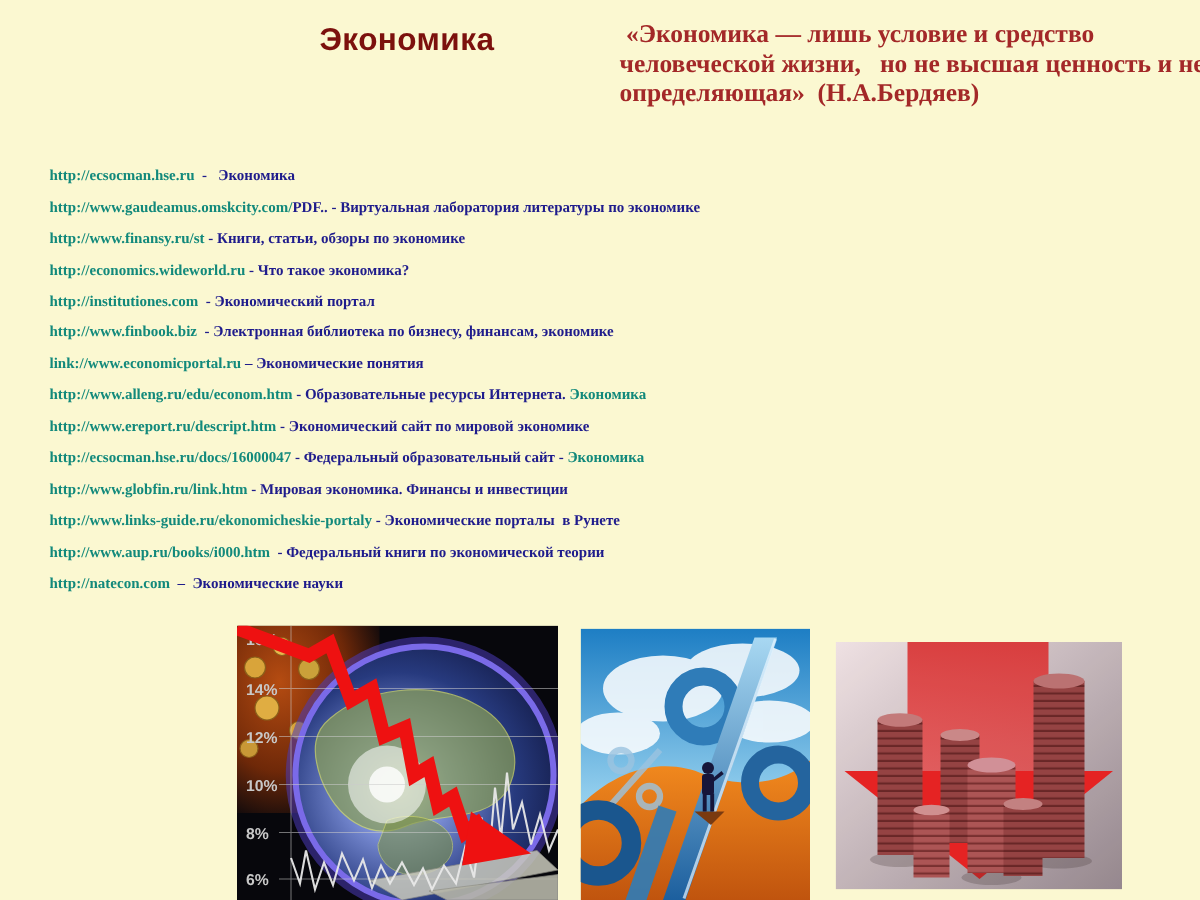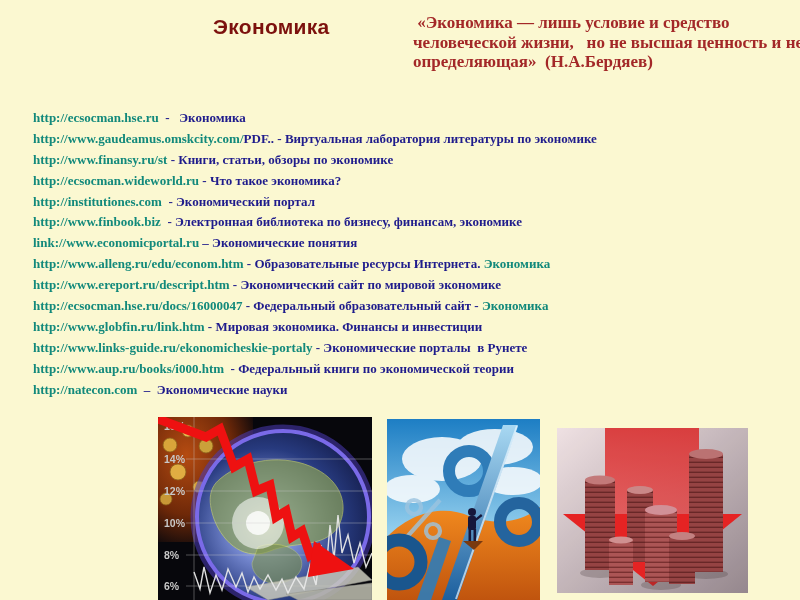--- a/index.html
+++ b/index.html
@@ -17,21 +17,21 @@
   .quote{
     position:absolute;left:413px;top:13px;width:380px;
     font-size:17px;font-weight:bold;color:var(--quote,#a32828);
     line-height:19.5px;
   }
   .quote div{white-space:pre;}
   .links{
     position:absolute;left:33px;top:110px;width:760px;
   }
   .link-line{
-    white-space:pre;font-size:13px;font-weight:bold;line-height:15px;
+    white-space:pre;font-size:10px;font-weight:bold;line-height:15px;
     margin-bottom:5.9px;
   }
   .link-line .u{color:var(--url,#12897b);}
   .link-line .d{color:var(--description,#1f1c8c);}
   .img-box{position:absolute;overflow:hidden;}
   #img1{left:158px;top:417px;width:214px;height:183px;}
   #img2{left:387px;top:419px;width:153px;height:181px;}
   #img3{left:557px;top:428px;width:191px;height:165px;}
   svg{display:block;}
 </style>
@@ -43,21 +43,21 @@
 <div class="quote">
   <div> «Экономика — лишь условие и средство</div>
   <div>человеческой жизни,   но не высшая ценность и не</div>
   <div>определяющая»  (Н.А.Бердяев)</div>
 </div>
 
 <div class="links">
     <div class="link-line"><span class="u">http://ecsocman.hse.ru</span><span class="d">  -   Экономика</span></div>
     <div class="link-line"><span class="u">http://www.gaudeamus.omskcity.com/</span><span class="d">PDF.. - Виртуальная лаборатория литературы по экономике</span></div>
     <div class="link-line"><span class="u">http://www.finansy.ru/st</span><span class="d"> - Книги, статьи, обзоры по экономике</span></div>
-    <div class="link-line"><span class="u">http://ecsocman.wideworld.ru</span><span class="d"> - Что такое экономика?</span></div>
+    <div class="link-line"><span class="u">http://economics.wideworld.ru</span><span class="d"> - Что такое экономика?</span></div>
     <div class="link-line"><span class="u">http://institutiones.com</span><span class="d">  - Экономический портал</span></div>
     <div class="link-line"><span class="u">http://www.finbook.biz</span><span class="d">  - Электронная библиотека по бизнесу, финансам, экономике</span></div>
     <div class="link-line"><span class="u">link://www.economicportal.ru</span><span class="d"> – Экономические понятия</span></div>
     <div class="link-line"><span class="u">http://www.alleng.ru/edu/econom.htm</span><span class="d"> - Образовательные ресурсы Интернета. </span><span class="u">Экономика</span></div>
     <div class="link-line"><span class="u">http://www.ereport.ru/descript.htm</span><span class="d"> - Экономический сайт по мировой экономике</span></div>
     <div class="link-line"><span class="u">http://ecsocman.hse.ru/docs/16000047</span><span class="d"> - Федеральный образовательный сайт - </span><span class="u">Экономика</span></div>
     <div class="link-line"><span class="u">http://www.globfin.ru/link.htm</span><span class="d"> - Мировая экономика. Финансы и инвестиции</span></div>
     <div class="link-line"><span class="u">http://www.links-guide.ru/ekonomicheskie-portaly</span><span class="d"> - Экономические порталы  в Рунете</span></div>
     <div class="link-line"><span class="u">http://www.aup.ru/books/i000.htm</span><span class="d">  - Федеральный книги по экономической теории</span></div>
     <div class="link-line"><span class="u">http://natecon.com</span><span class="d">  –  Экономические науки</span></div>

